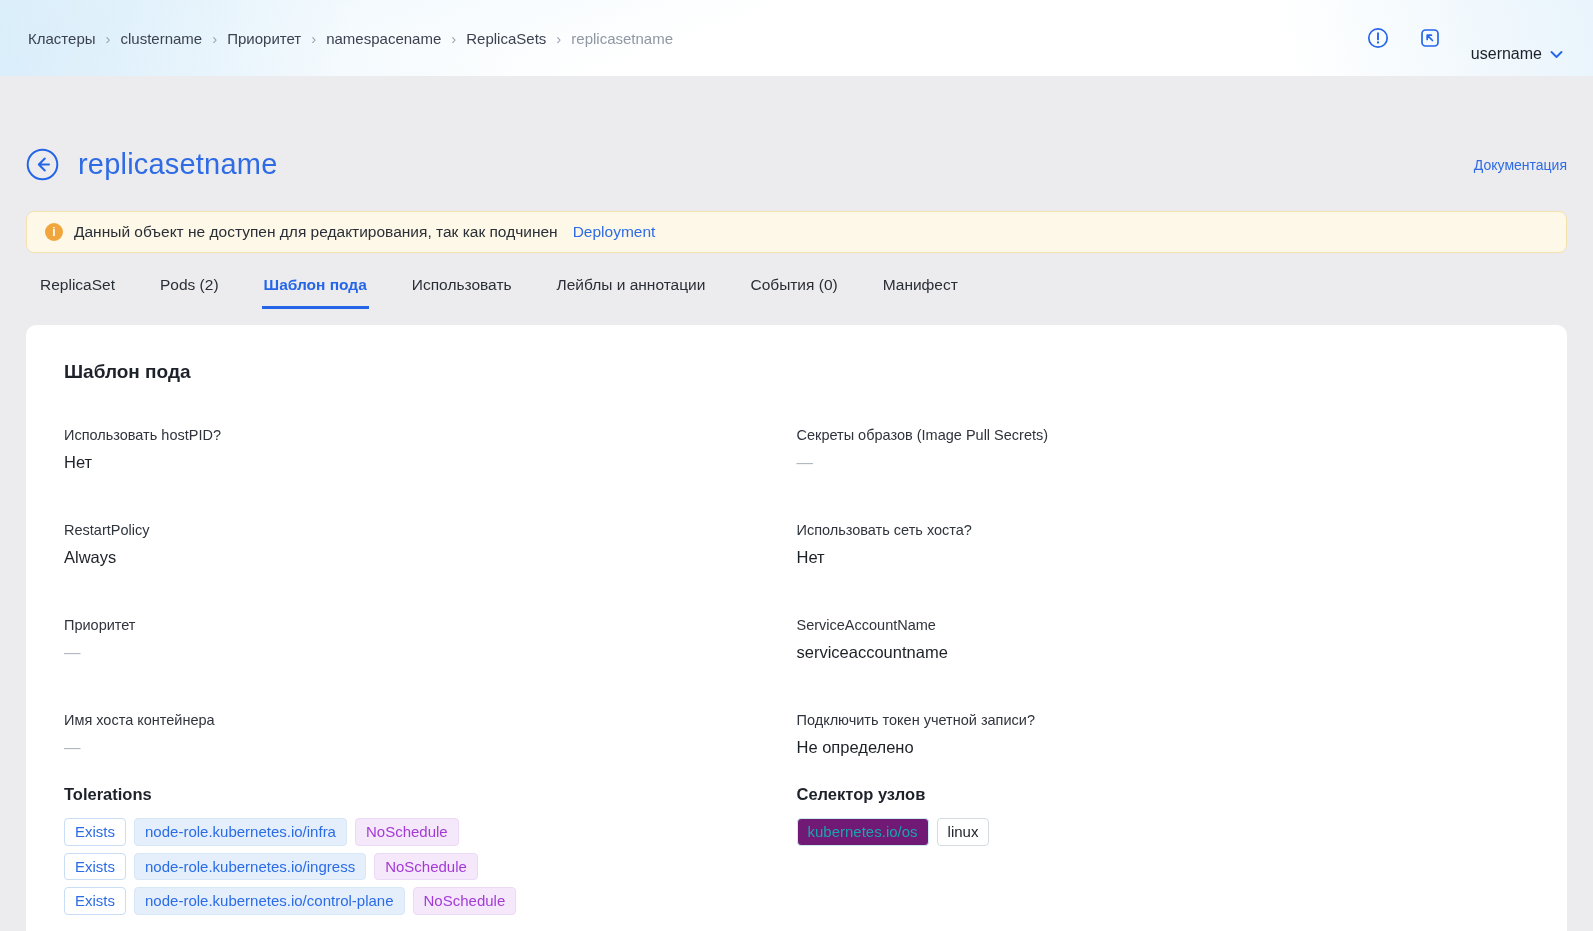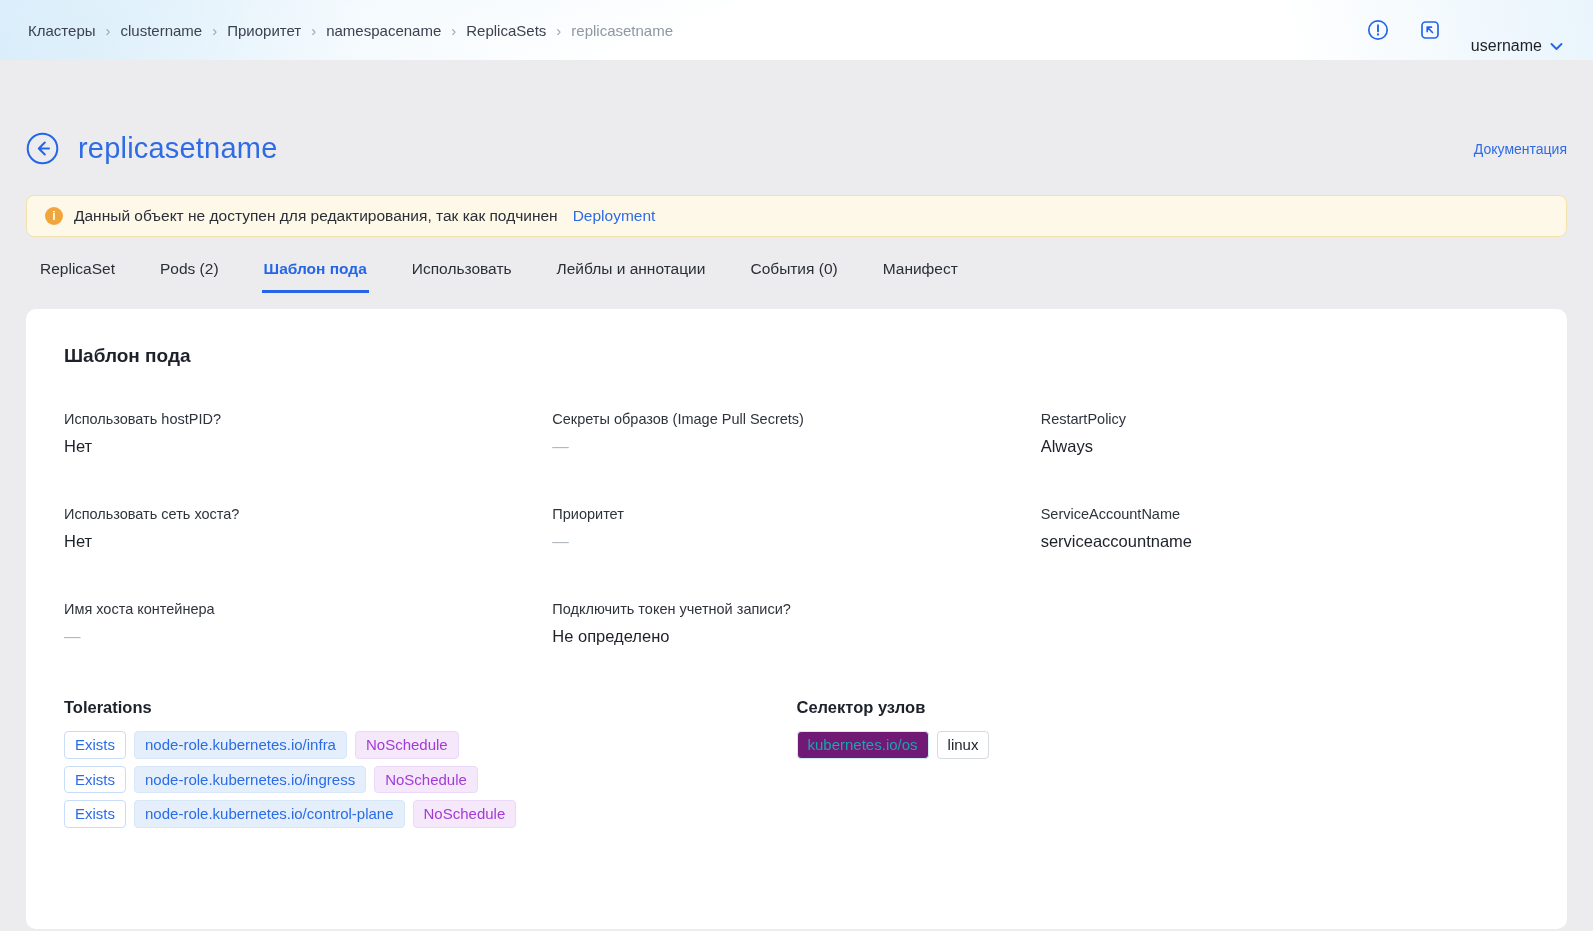--- a/index.html
+++ b/index.html
@@ -7,21 +7,21 @@
   body {
     width: 1593px; height: 931px;
     background: #ececee;
     font-family: "Liberation Sans", sans-serif;
     color: #23262e;
     overflow: hidden;
   }
 
   
   .topbar {
-    height: 60px;
+    height: 76px;
     background-color: #ffffff;
     background-image:
       linear-gradient(105deg, rgba(205,231,248,0.55) 0%, rgba(205,231,248,0) 22%),
       linear-gradient(255deg, rgba(205,231,248,0.45) 0%, rgba(205,231,248,0) 20%),
       linear-gradient(160deg, rgba(222,240,251,0.5) 10%, rgba(222,240,251,0) 45%),
       linear-gradient(15deg,  rgba(222,240,251,0.4) 0%,  rgba(222,240,251,0) 30%);
     display: flex;
     align-items: center;
     justify-content: space-between;
     padding: 0 30px 0 28px;
@@ -80,23 +80,23 @@
     margin-top: 16px;
     background: #ffffff;
     border-radius: 10px;
     padding: 36px 38px 70px;
     min-height: 620px;
   }
   .card h2 { font-size: 19px; font-weight: 700; margin: 0 0 44px; color: #1d212a; }
 
   .fields-grid {
     display: grid;
-    grid-template-columns: 1fr 1fr 1fr;
+    grid-template-columns: 1fr 1fr;
     row-gap: 50px;
-    margin-bottom: 52px;
+    margin-bottom: 28px;
   }
   .field-label { font-size: 14.5px; color: #2f333c; margin-bottom: 10px; }
   .field-value { font-size: 16.5px; color: #1d2128; }
   .field-value.muted { color: #b0b6be; }
 
   .bottom-grid { display: grid; grid-template-columns: 1fr 1fr; }
   .group-title { font-size: 16.5px; font-weight: 700; color: #1d212a; margin: 0 0 14px; }
 
   .chip-row { display: flex; gap: 8px; margin-bottom: 7px; }
   .chip {

